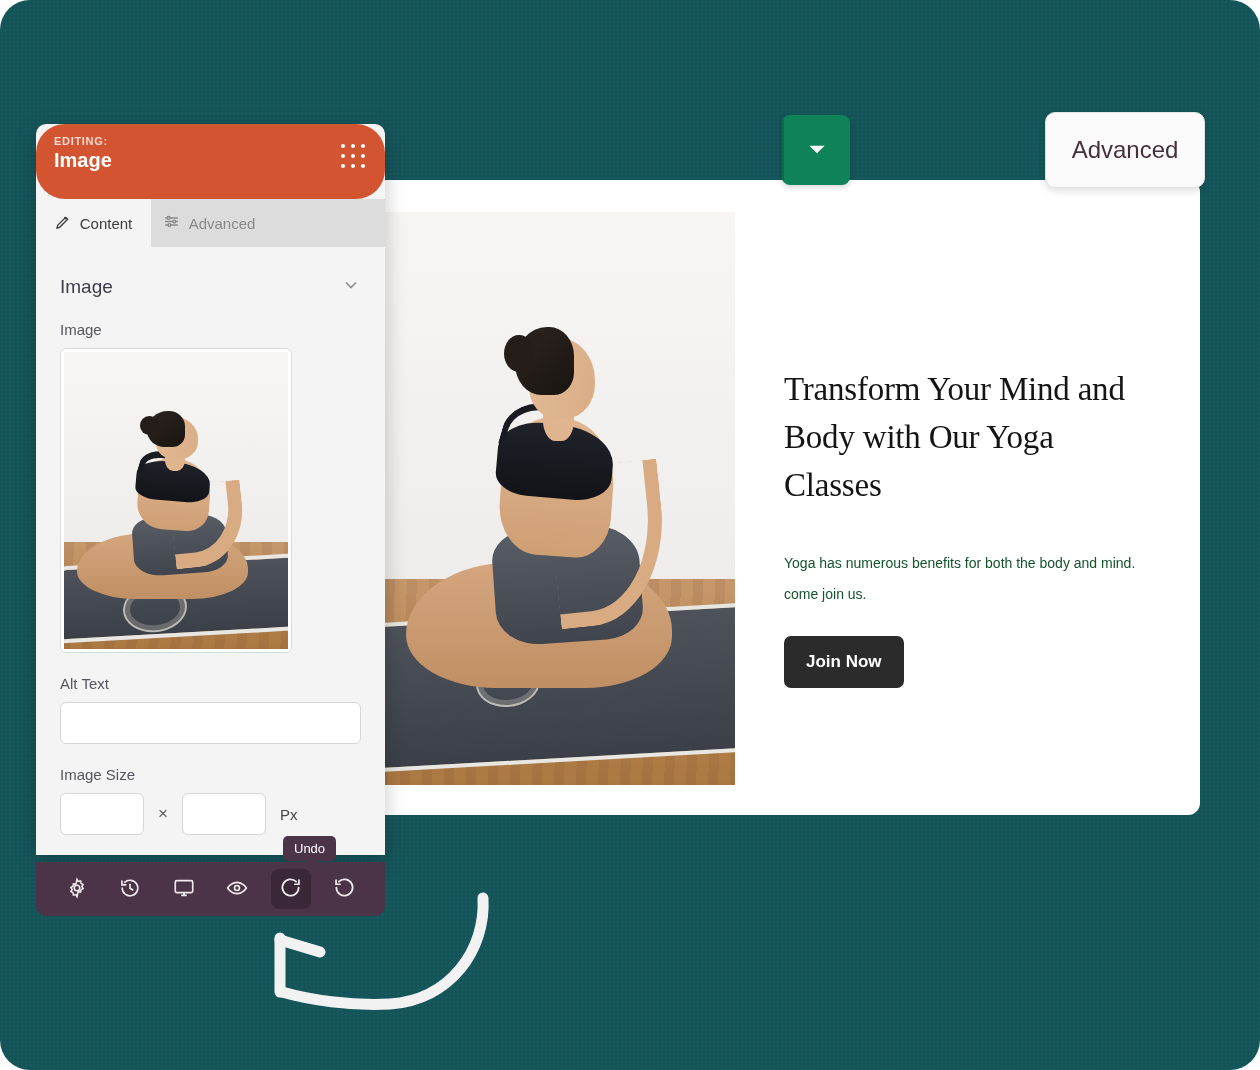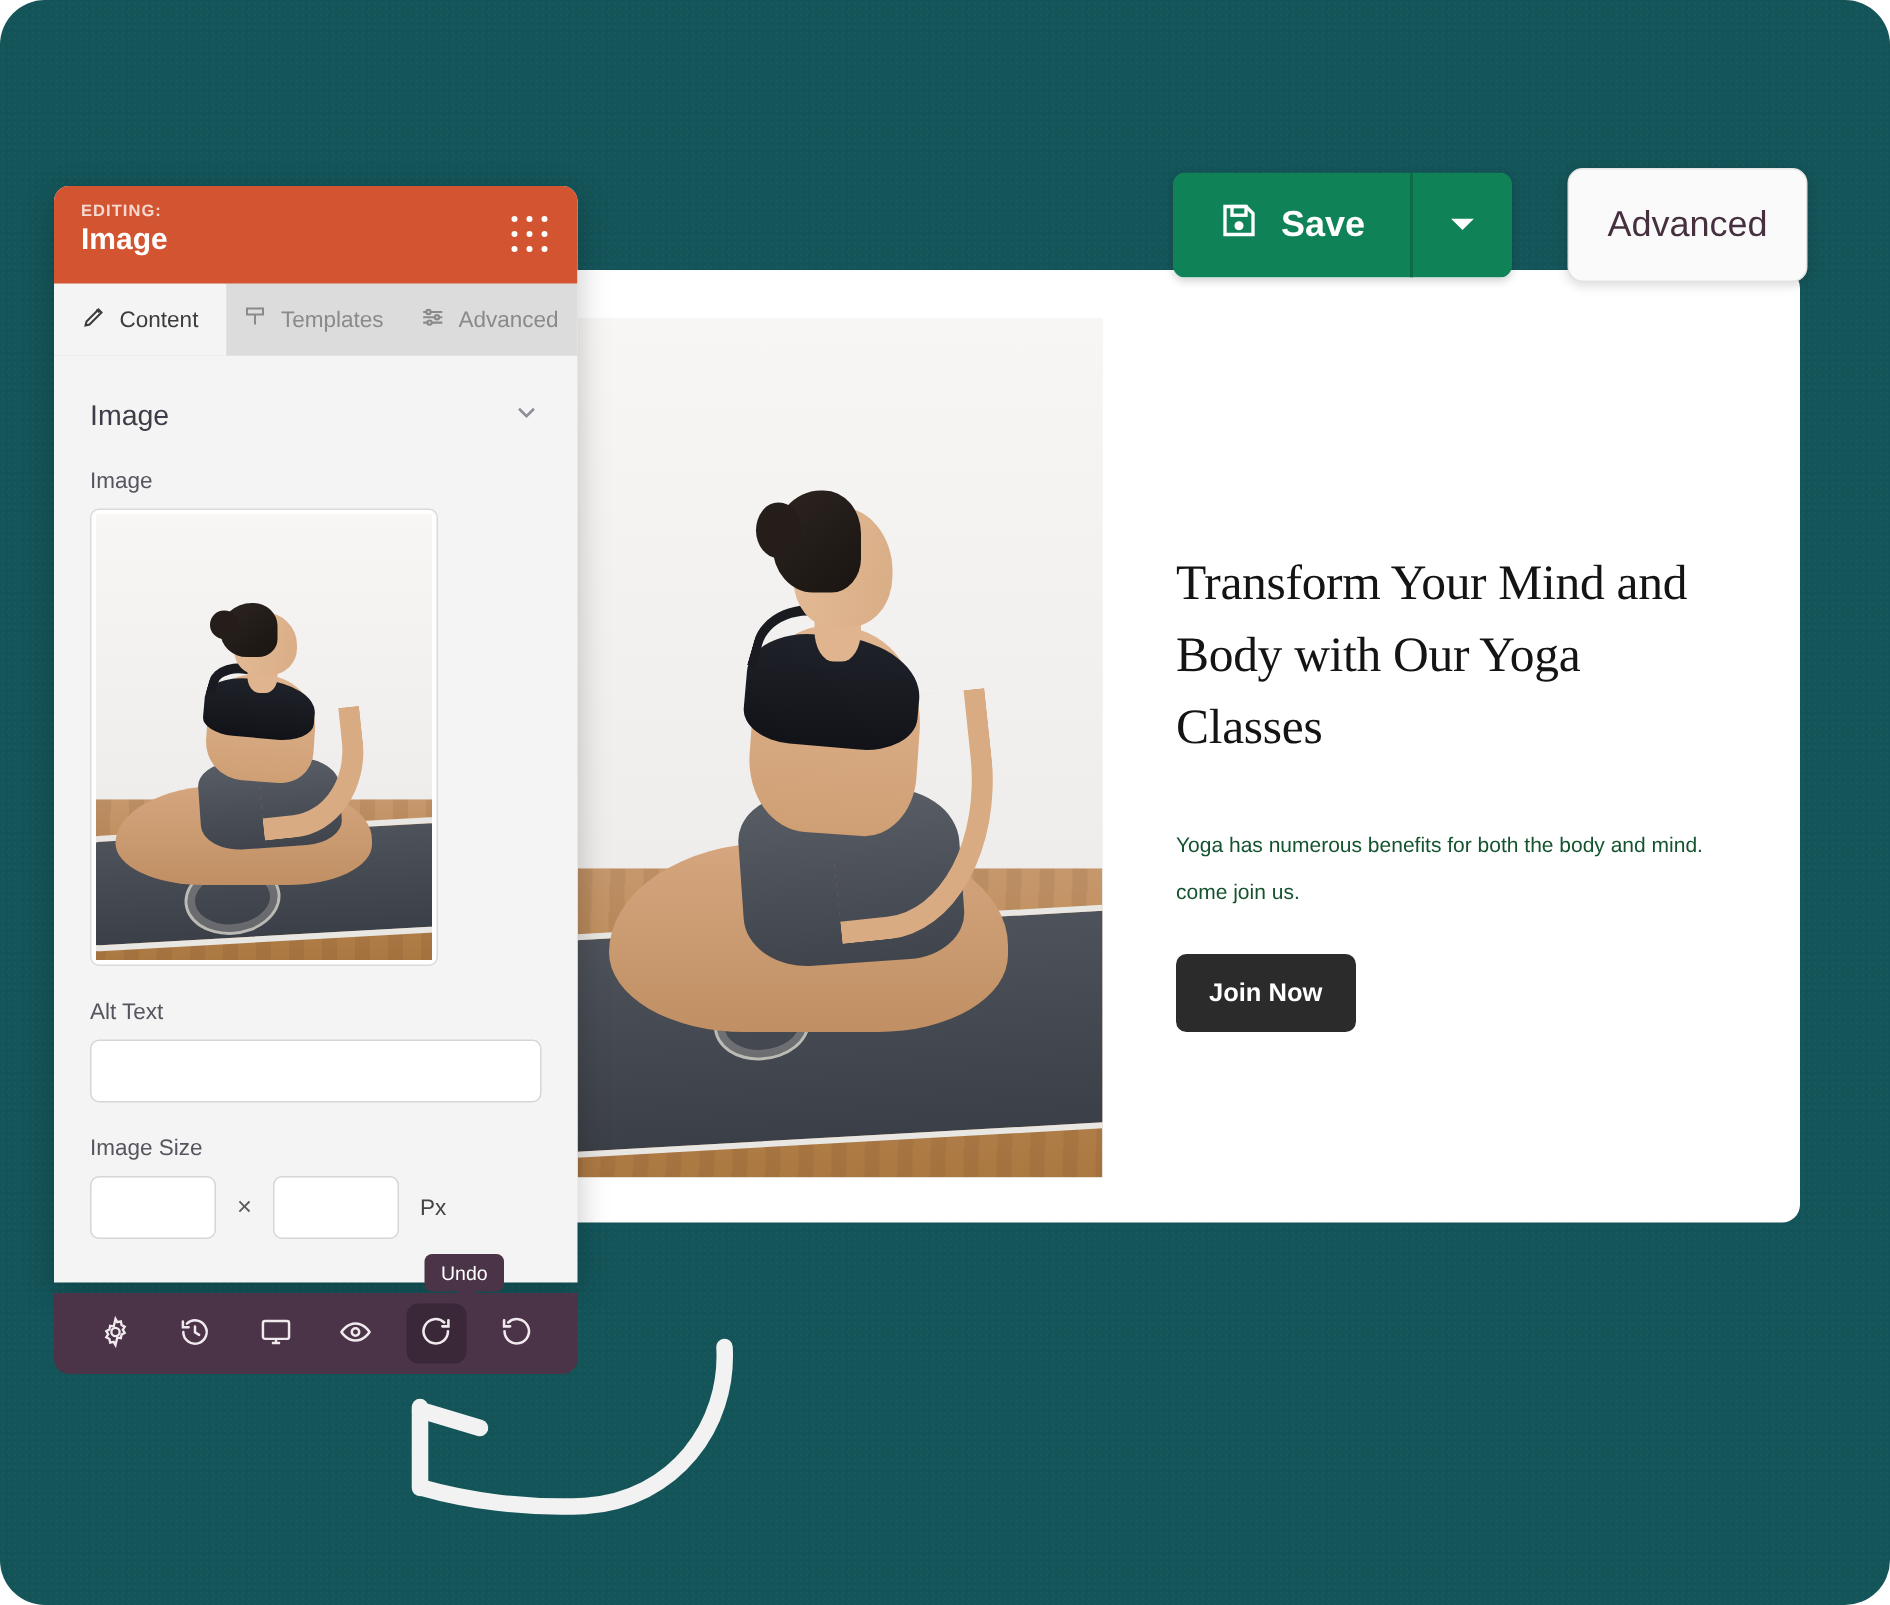--- a/index.html
+++ b/index.html
@@ -209,24 +209,25 @@
     left: 36px; top: 124px;
     width: 349px; height: 731px;
     background: #f4f4f4;
     border-radius: 10px 10px 0 0;
     overflow: hidden;
     box-shadow: 0 6px 22px rgba(0,0,0,.22);
     display: flex; flex-direction: column;
   }
   #sb-header {
     position: relative;
-    height: 65px;
+    height: 75px;
     background: #d35430;
     padding: 11px 16px 0 18px;
     flex: none;
+    border-radius: 29px;
   }
   .sb-editing {
     font-size: 11px; letter-spacing: .7px;
     color: rgba(255,255,255,.78);
     font-weight: bold;
   }
   .sb-title { font-size: 20px; color:#fff; font-weight: bold; margin-top: 2px; }
   #drag-handle {
     position: absolute; right: 18px; top: 20px;
     width: 26px; height: 26px;
@@ -341,30 +342,20 @@
       <div id="hero-text">
         <div class="hero-title">Transform Your Mind and Body with Our Yoga Classes</div>
         <div class="hero-sub">Yoga has numerous benefits for both the body and mind. come join us.</div>
         <button class="join-btn">Join Now</button>
       </div>
 
     </div>
   </div>
 
   <div id="save-group">
-    <button id="save-btn">
-      <span>
-        <svg width="28" height="28" viewBox="0 0 24 24" fill="none" stroke="#ffffff" stroke-width="1.9">
-          <path d="M4 4h12l4 4v12H4z"></path>
-          <rect x="8" y="4" width="8" height="5"></rect>
-          <circle cx="12" cy="15" r="2.6" fill="#ffffff" stroke="none"></circle>
-        </svg>
-      </span>
-      <span>Save</span>
-    </button>
     <button id="save-caret">
       <span>
         <svg width="26" height="26" viewBox="0 0 24 24">
             <path d="M5 9l7 7 7-7z" fill="#ffffff"></path>
           </svg>
       </span>
     </button>
   </div>
 
   <button id="preview-btn">Advanced</button>
@@ -389,29 +380,20 @@
 
     <div id="sb-tabs">
       <button class="sb-tab active">
         <span>
           <svg width="16" height="16" viewBox="0 0 24 24" fill="none" stroke="#3b3b3b" stroke-width="2">
             <path d="M3 21l4-1 12-12-3-3L4 17z"></path>
               <path d="M14 5l3 3"></path>
           </svg>
         </span>
         <span>Content</span>
-      </button>
-      <button class="sb-tab">
-        <span>
-          <svg width="16" height="16" viewBox="0 0 24 24" fill="none" stroke="#8a8a8a" stroke-width="2">
-            <rect x="4" y="4" width="16" height="6"></rect>
-              <path d="M12 10v10"></path>
-          </svg>
-        </span>
-        <span>Templates</span>
       </button>
       <button class="sb-tab">
         <span>
           <svg width="17" height="17" viewBox="0 0 24 24" fill="none" stroke="#8a8a8a" stroke-width="2">
             <path d="M3 7h18M3 12h18M3 17h18"></path>
             <circle cx="8" cy="7" r="2" fill="#dcdcdc"></circle>
             <circle cx="16" cy="12" r="2" fill="#dcdcdc"></circle>
             <circle cx="9" cy="17" r="2" fill="#dcdcdc"></circle>
           </svg>
         </span>

